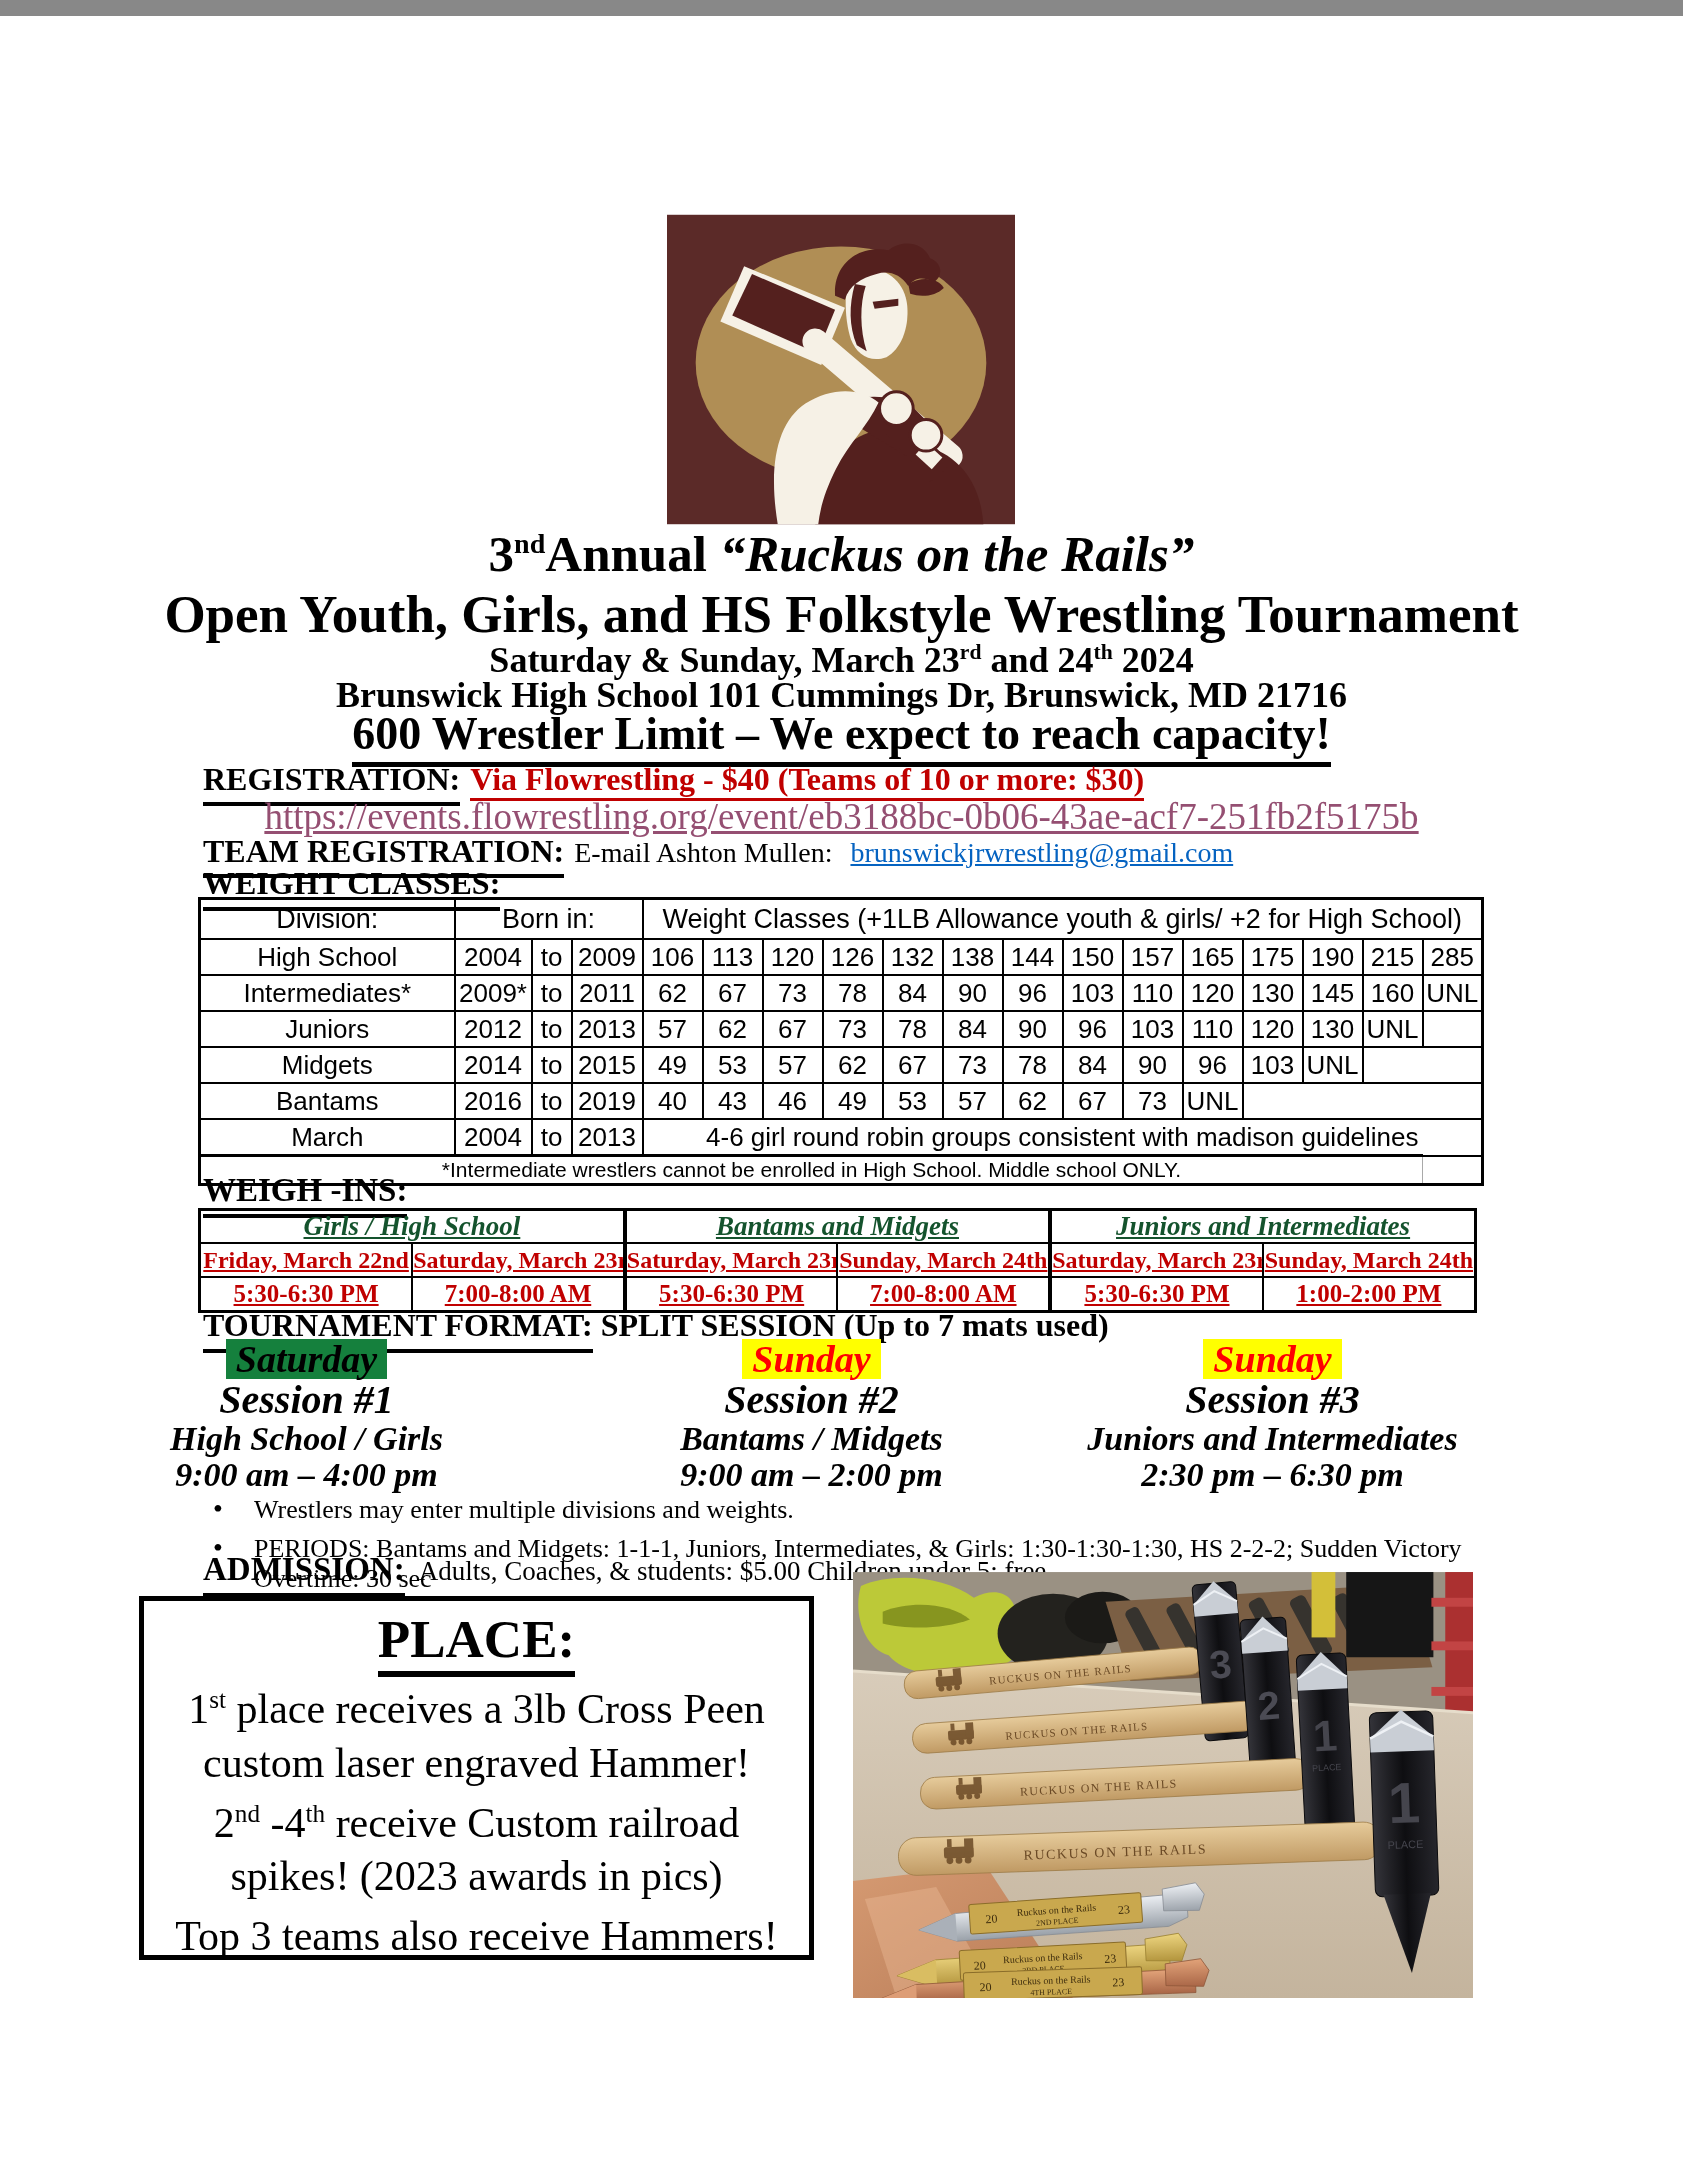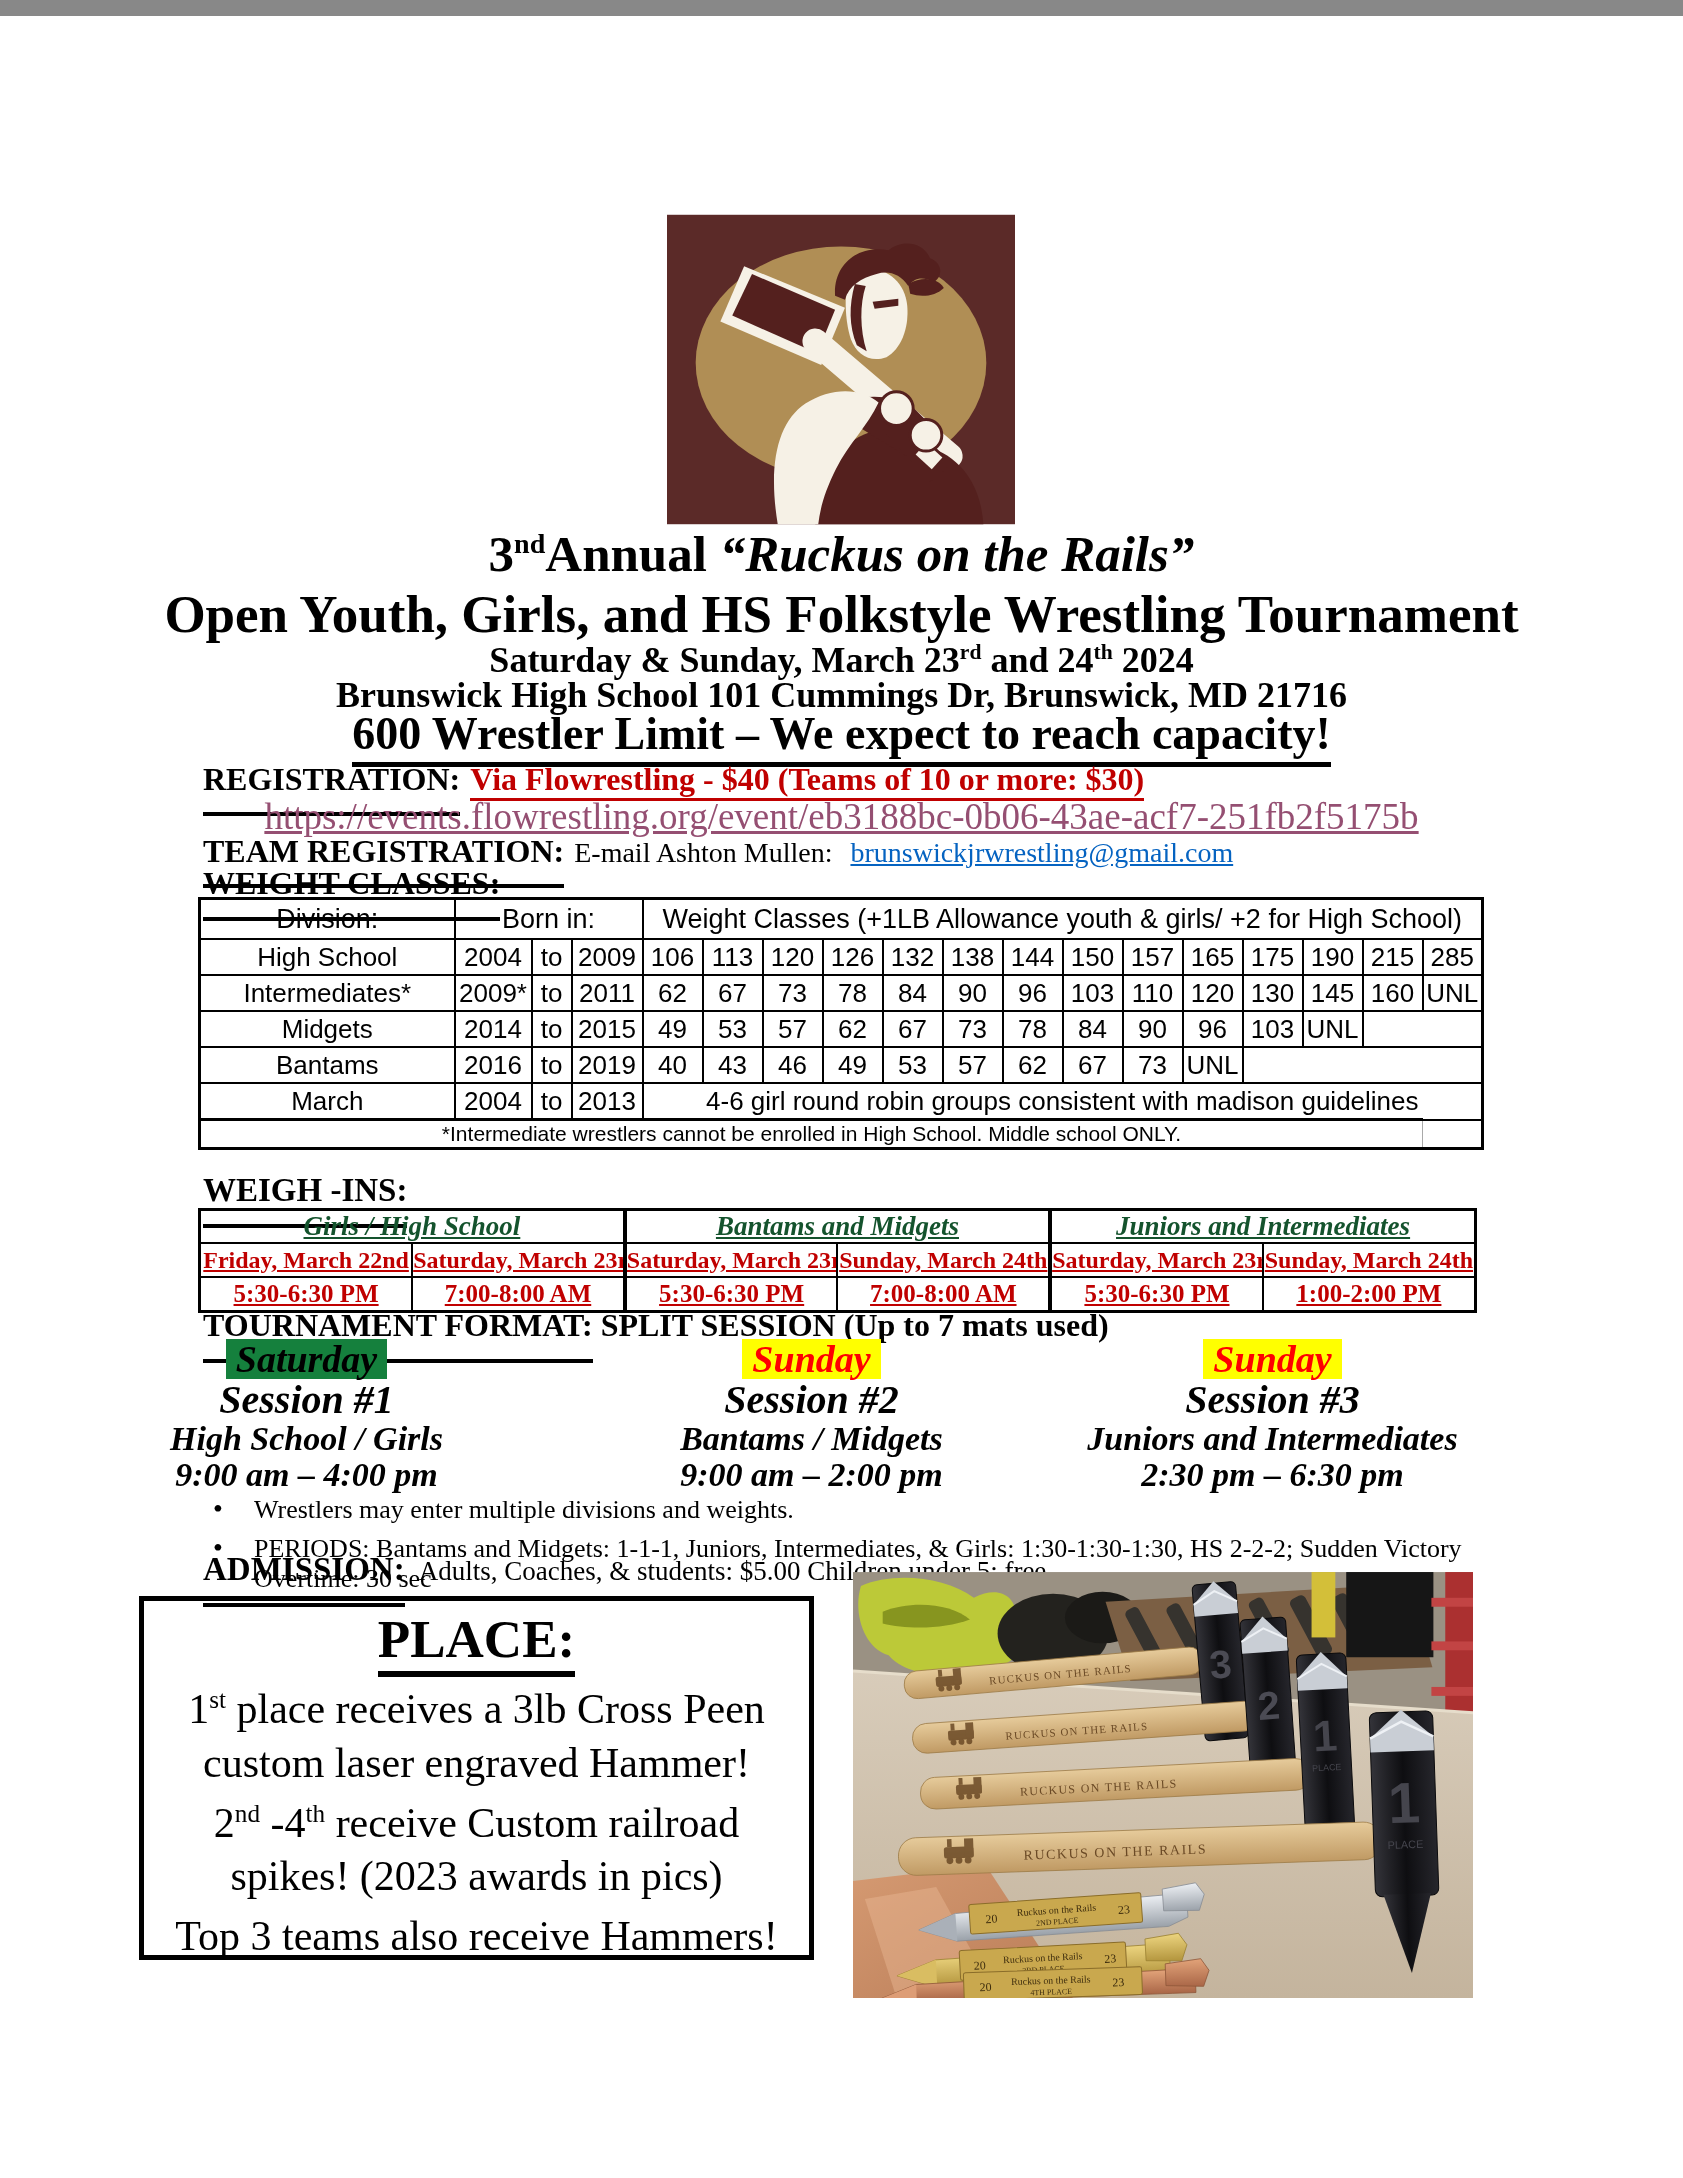--- a/index.html
+++ b/index.html
@@ -17,21 +17,21 @@
   .title1{top:510px;font-size:51px;font-weight:bold;line-height:1.1;}
   .title1 sup{font-size:0.55em;}
   .title1 .quote{font-style:italic;}
   .title2{top:572px;font-size:53px;font-weight:bold;line-height:1.0;}
   .dateline{top:626px;font-size:36px;font-weight:bold;line-height:1.0;}
   .dateline sup{font-size:0.6em;}
   .venueline{top:661px;font-size:36px;font-weight:bold;line-height:1.0;}
   .capacity{top:693px;font-size:46px;font-weight:bold;line-height:1.1;}
   .capacity span{display:inline-block;border-bottom:5px solid #000;padding-bottom:2px;}
 
-  .ulabel{font-weight:bold;display:inline-block;border-bottom:4px solid #000;padding-bottom:15px;}
+  .ulabel{font-weight:bold;display:inline-block;border-bottom:4px solid #000;padding-bottom:5px;}
   .regline{top:746px;font-size:32px;line-height:1.1;}
   .fee{color:#c00000;font-weight:bold;display:inline-block;border-bottom:3px solid #c00000;margin-left:10px;padding-bottom:1px;}
   .urlline{top:782px;font-size:37px;line-height:1.0;}
   .url{color:#954f72;text-decoration:underline;cursor:pointer;}
   .teamline{top:818px;font-size:32px;line-height:1.1;}
   .teamline .plain{font-size:28px;margin-left:10px;}
   .email{color:#0563c1;text-decoration:underline;cursor:pointer;}
   .wclabel{top:849px;font-size:32px;}
 
   
@@ -187,20 +187,40 @@
           <td>84</td>
           <td>90</td>
           <td>96</td>
           <td>103</td>
           <td>110</td>
           <td>120</td>
           <td>130</td>
           <td>145</td>
           <td>160</td>
           <td>UNL</td>
+        </tr>
+        <tr>
+          <td>Juniors</td>
+          <td>2012</td>
+          <td>to</td>
+          <td>2013</td>
+          <td>57</td>
+          <td>62</td>
+          <td>67</td>
+          <td>73</td>
+          <td>78</td>
+          <td>84</td>
+          <td>90</td>
+          <td>96</td>
+          <td>103</td>
+          <td>110</td>
+          <td>120</td>
+          <td>130</td>
+          <td>UNL</td>
+          <td colspan="1"></td>
         </tr>
         <tr>
           <td>Midgets</td>
           <td>2014</td>
           <td>to</td>
           <td>2015</td>
           <td>49</td>
           <td>53</td>
           <td>57</td>
           <td>62</td>

